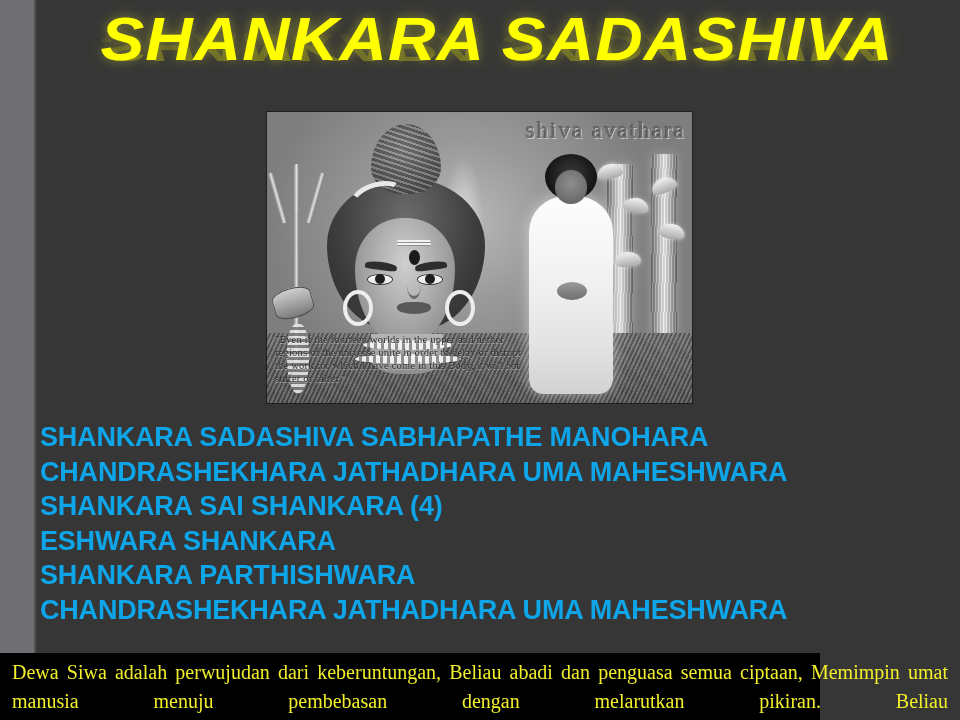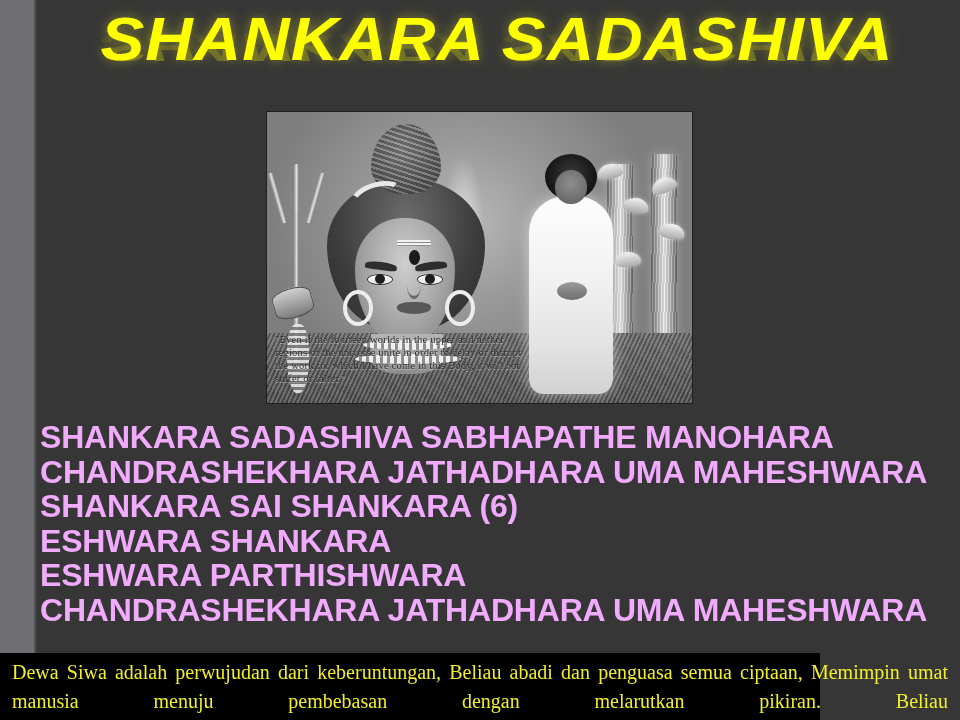--- a/index.html
+++ b/index.html
@@ -251,23 +251,23 @@
   
   #lyrics {
     position: absolute;
     left: 40px;
     top: 420px;
     width: 918px;
   }
   .lyric-line {
     font-family: "Liberation Sans", sans-serif;
     font-weight: bold;
-    font-size: 32px;
+    font-size: 27px;
     line-height: 34.5px;
-    color: #f0abfc;
+    color: #0ea5e9;
     white-space: nowrap;
     letter-spacing: -0.2px;
   }
 
   
   #caption-bar {
     position: absolute;
     left: 0;
     top: 653px;
     width: 820px;
@@ -352,29 +352,30 @@
       <div class="pic-layer" id="snake"></div>
     </div>
 
     <div class="pic-layer" id="sai">
       <div class="pic-layer" id="sai-robe"></div>
       <div class="pic-layer" id="sai-hair"></div>
       <div class="pic-layer" id="sai-face"></div>
       <div class="pic-layer" id="sai-hands"></div>
     </div>
 
+    <div class="pic-layer" id="pic-heading">shiva avathara</div>
     <div class="pic-layer" id="pic-quote">"Even if the fourteen worlds in the upper and nether regions of the universe unite in order to delay or disrupt the work for which I have come in this Body, it will not suffer or falter."</div>
   </div>
 
   <div id="lyrics">
     <div class="lyric-line">SHANKARA SADASHIVA SABHAPATHE MANOHARA</div>
     <div class="lyric-line">CHANDRASHEKHARA JATHADHARA UMA MAHESHWARA</div>
-    <div class="lyric-line">SHANKARA SAI SHANKARA (6)</div>
+    <div class="lyric-line">SHANKARA SAI SHANKARA (4)</div>
     <div class="lyric-line">ESHWARA SHANKARA</div>
-    <div class="lyric-line">ESHWARA PARTHISHWARA</div>
+    <div class="lyric-line">SHANKARA PARTHISHWARA</div>
     <div class="lyric-line">CHANDRASHEKHARA JATHADHARA UMA MAHESHWARA</div>
   </div>
 
   <div id="caption-bar">
     <div id="caption-text">Dewa Siwa adalah perwujudan dari keberuntungan, Beliau abadi dan penguasa semua ciptaan, Memimpin umat manusia menuju pembebasan dengan melarutkan pikiran. Beliau</div>
   </div>
 
 </div>
 
 </body></html>

